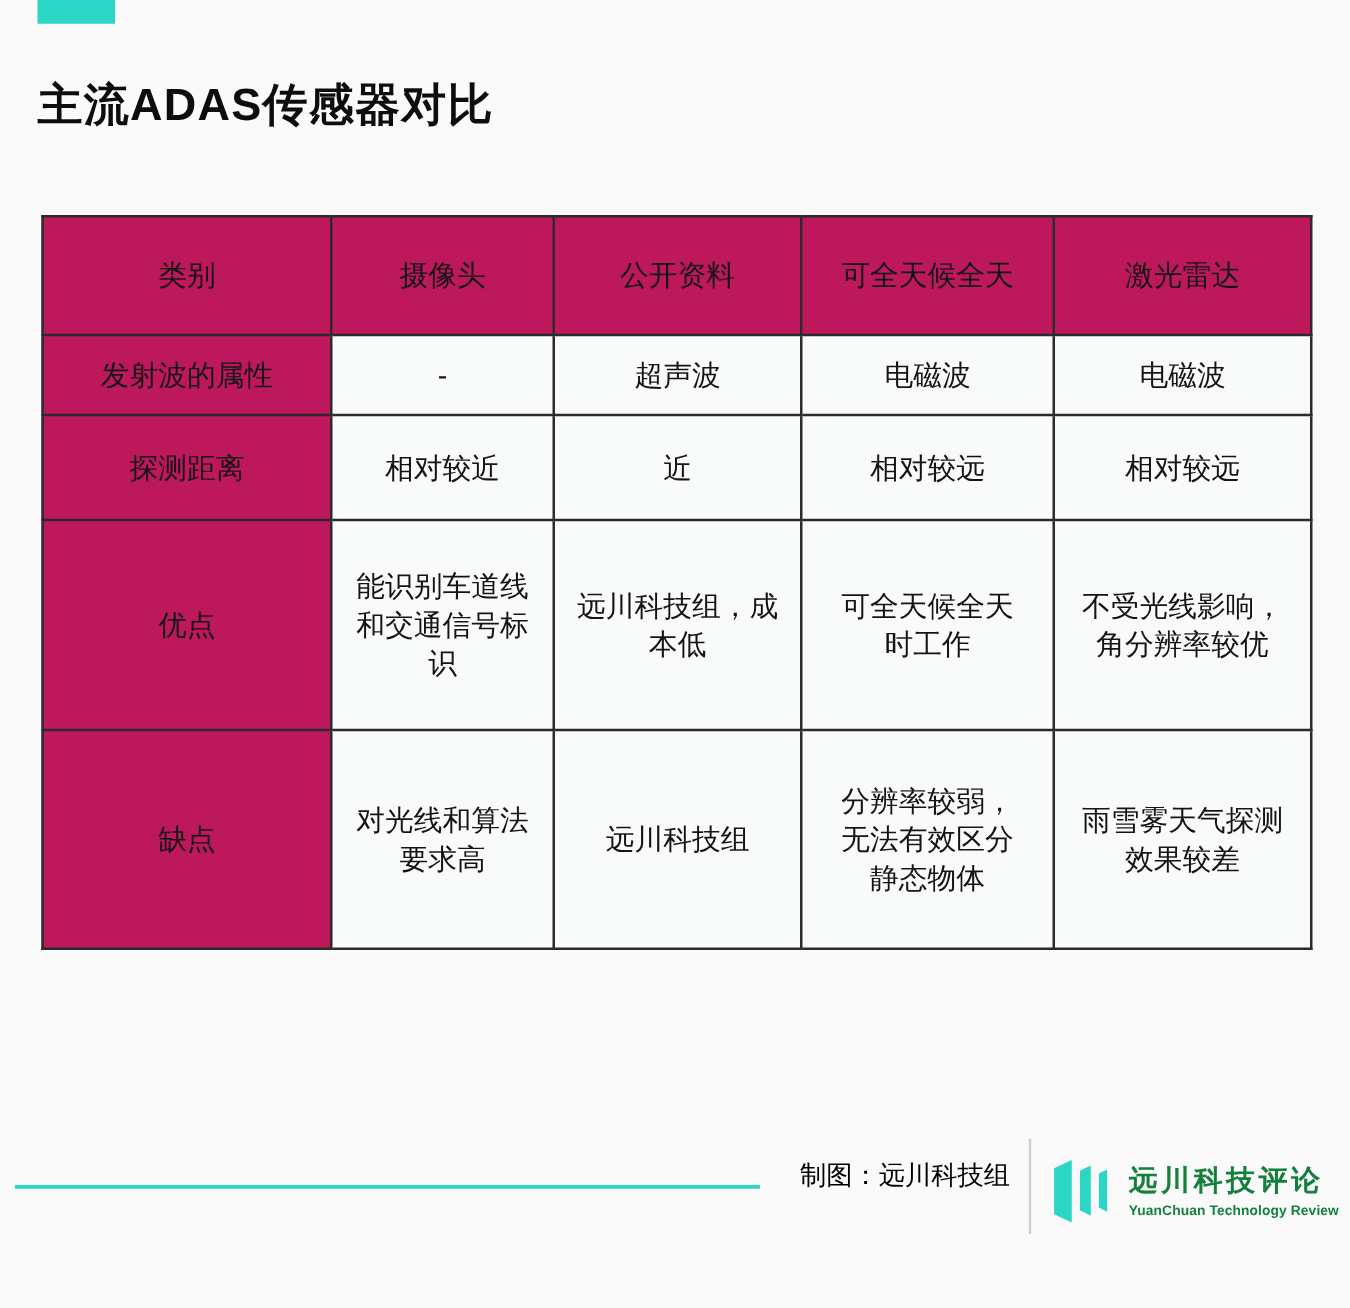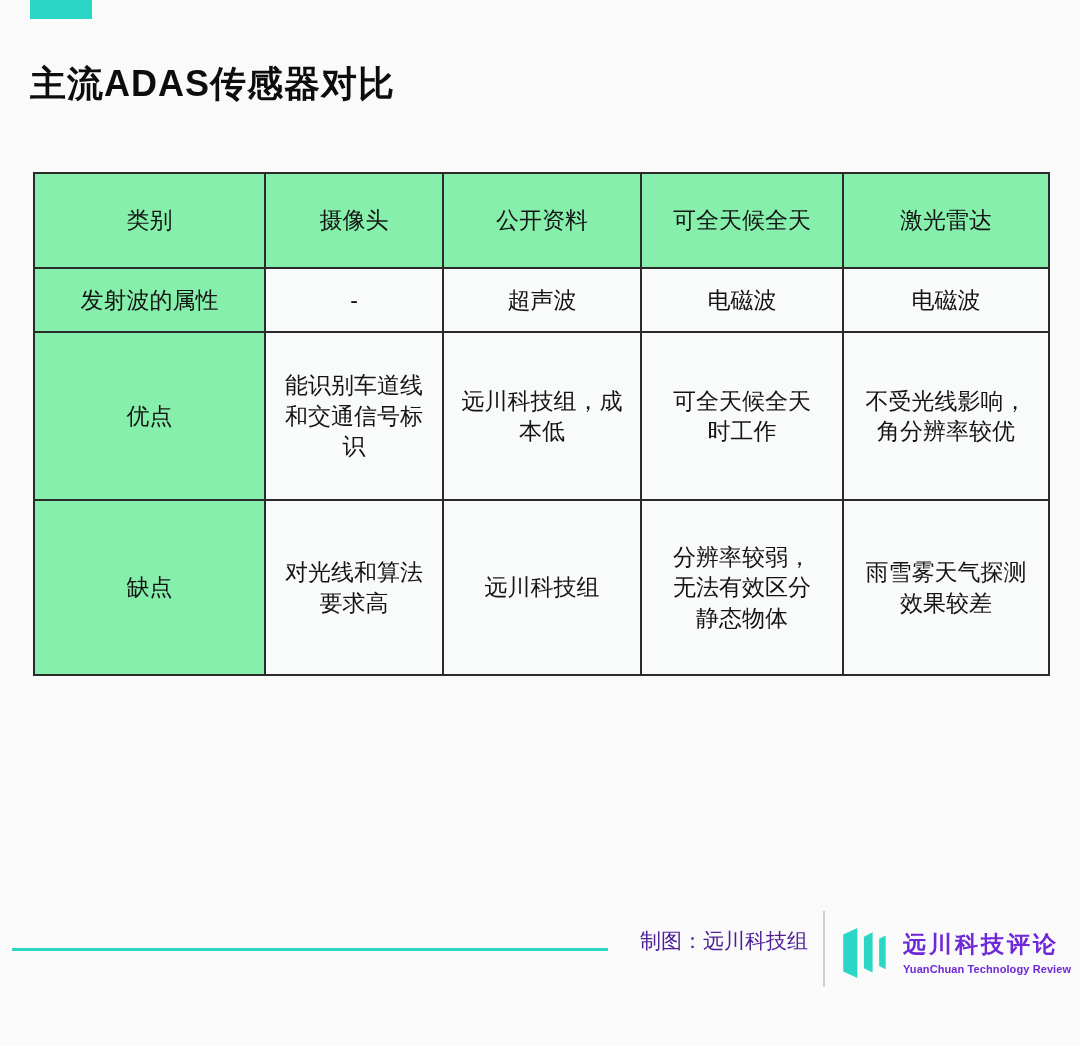--- a/index.html
+++ b/index.html
@@ -13,37 +13,37 @@
 
   .cmp-table {
     position:absolute; left:33px; top:172px; width:1015px;
     border-collapse:collapse; table-layout:fixed;
   }
   .cmp-table th, .cmp-table td {
     border:2px solid #2b2b2b; text-align:center; vertical-align:middle;
     font-size:23px; font-weight:400; line-height:1.32; white-space:pre-line;
     padding:4px 8px; color:#141414;
   }
-  .cmp-table th { background:#86efac; }
+  .cmp-table th { background:#be185d; }
   .cmp-table td { background:#f9fafa; }
   tr.h-header { height:95px; }
   tr.h-r1 { height:64px; }
   tr.h-r2 { height:86px; }
   tr.h-r3 { height:84px; }
   tr.h-r4 { height:168px; }
   tr.h-r5 { height:175px; }
 
   .teal-line { position:absolute; left:12px; top:948px; width:596px; height:3px; background:#2bd6c6; }
   .credits {
     position:absolute; left:508px; top:927px; width:300px; text-align:right;
-    color:#4c1d95; font-size:21px; line-height:1.38;
+    color:#000000; font-size:21px; line-height:1.38;
   }
   .v-divider { position:absolute; left:823px; top:911px; width:2px; height:76px; background:#cfcfcf; }
   .logo-icon { position:absolute; left:842px; top:928px; }
-  .logo-text { position:absolute; left:903px; top:929px; color:#6d28d9; }
+  .logo-text { position:absolute; left:903px; top:929px; color:#15803d; }
   .logo-cn { font-size:23px; font-weight:700; letter-spacing:3px; white-space:nowrap; }
   .logo-en { font-size:11px; font-weight:700; margin-top:3px; letter-spacing:0.1px; white-space:nowrap; }
 </style>
 </head>
 <body>
 
 <div class="page">
 
   <div class="accent-square"></div>
 
@@ -66,20 +66,27 @@
         <th>激光雷达</th>
       </tr>
     </thead>
     <tbody>
       <tr class="h-r1">
         <th>发射波的属性</th>
         <td>-</td>
         <td>超声波</td>
         <td>电磁波</td>
         <td>电磁波</td>
+      </tr>
+      <tr class="h-r3">
+        <th>探测距离</th>
+        <td>相对较近</td>
+        <td>近</td>
+        <td>相对较远</td>
+        <td>相对较远</td>
       </tr>
       <tr class="h-r4">
         <th>优点</th>
         <td>能识别车道线
 和交通信号标
 识</td>
         <td>远川科技组，成
 本低</td>
         <td>可全天候全天
 时工作</td>

